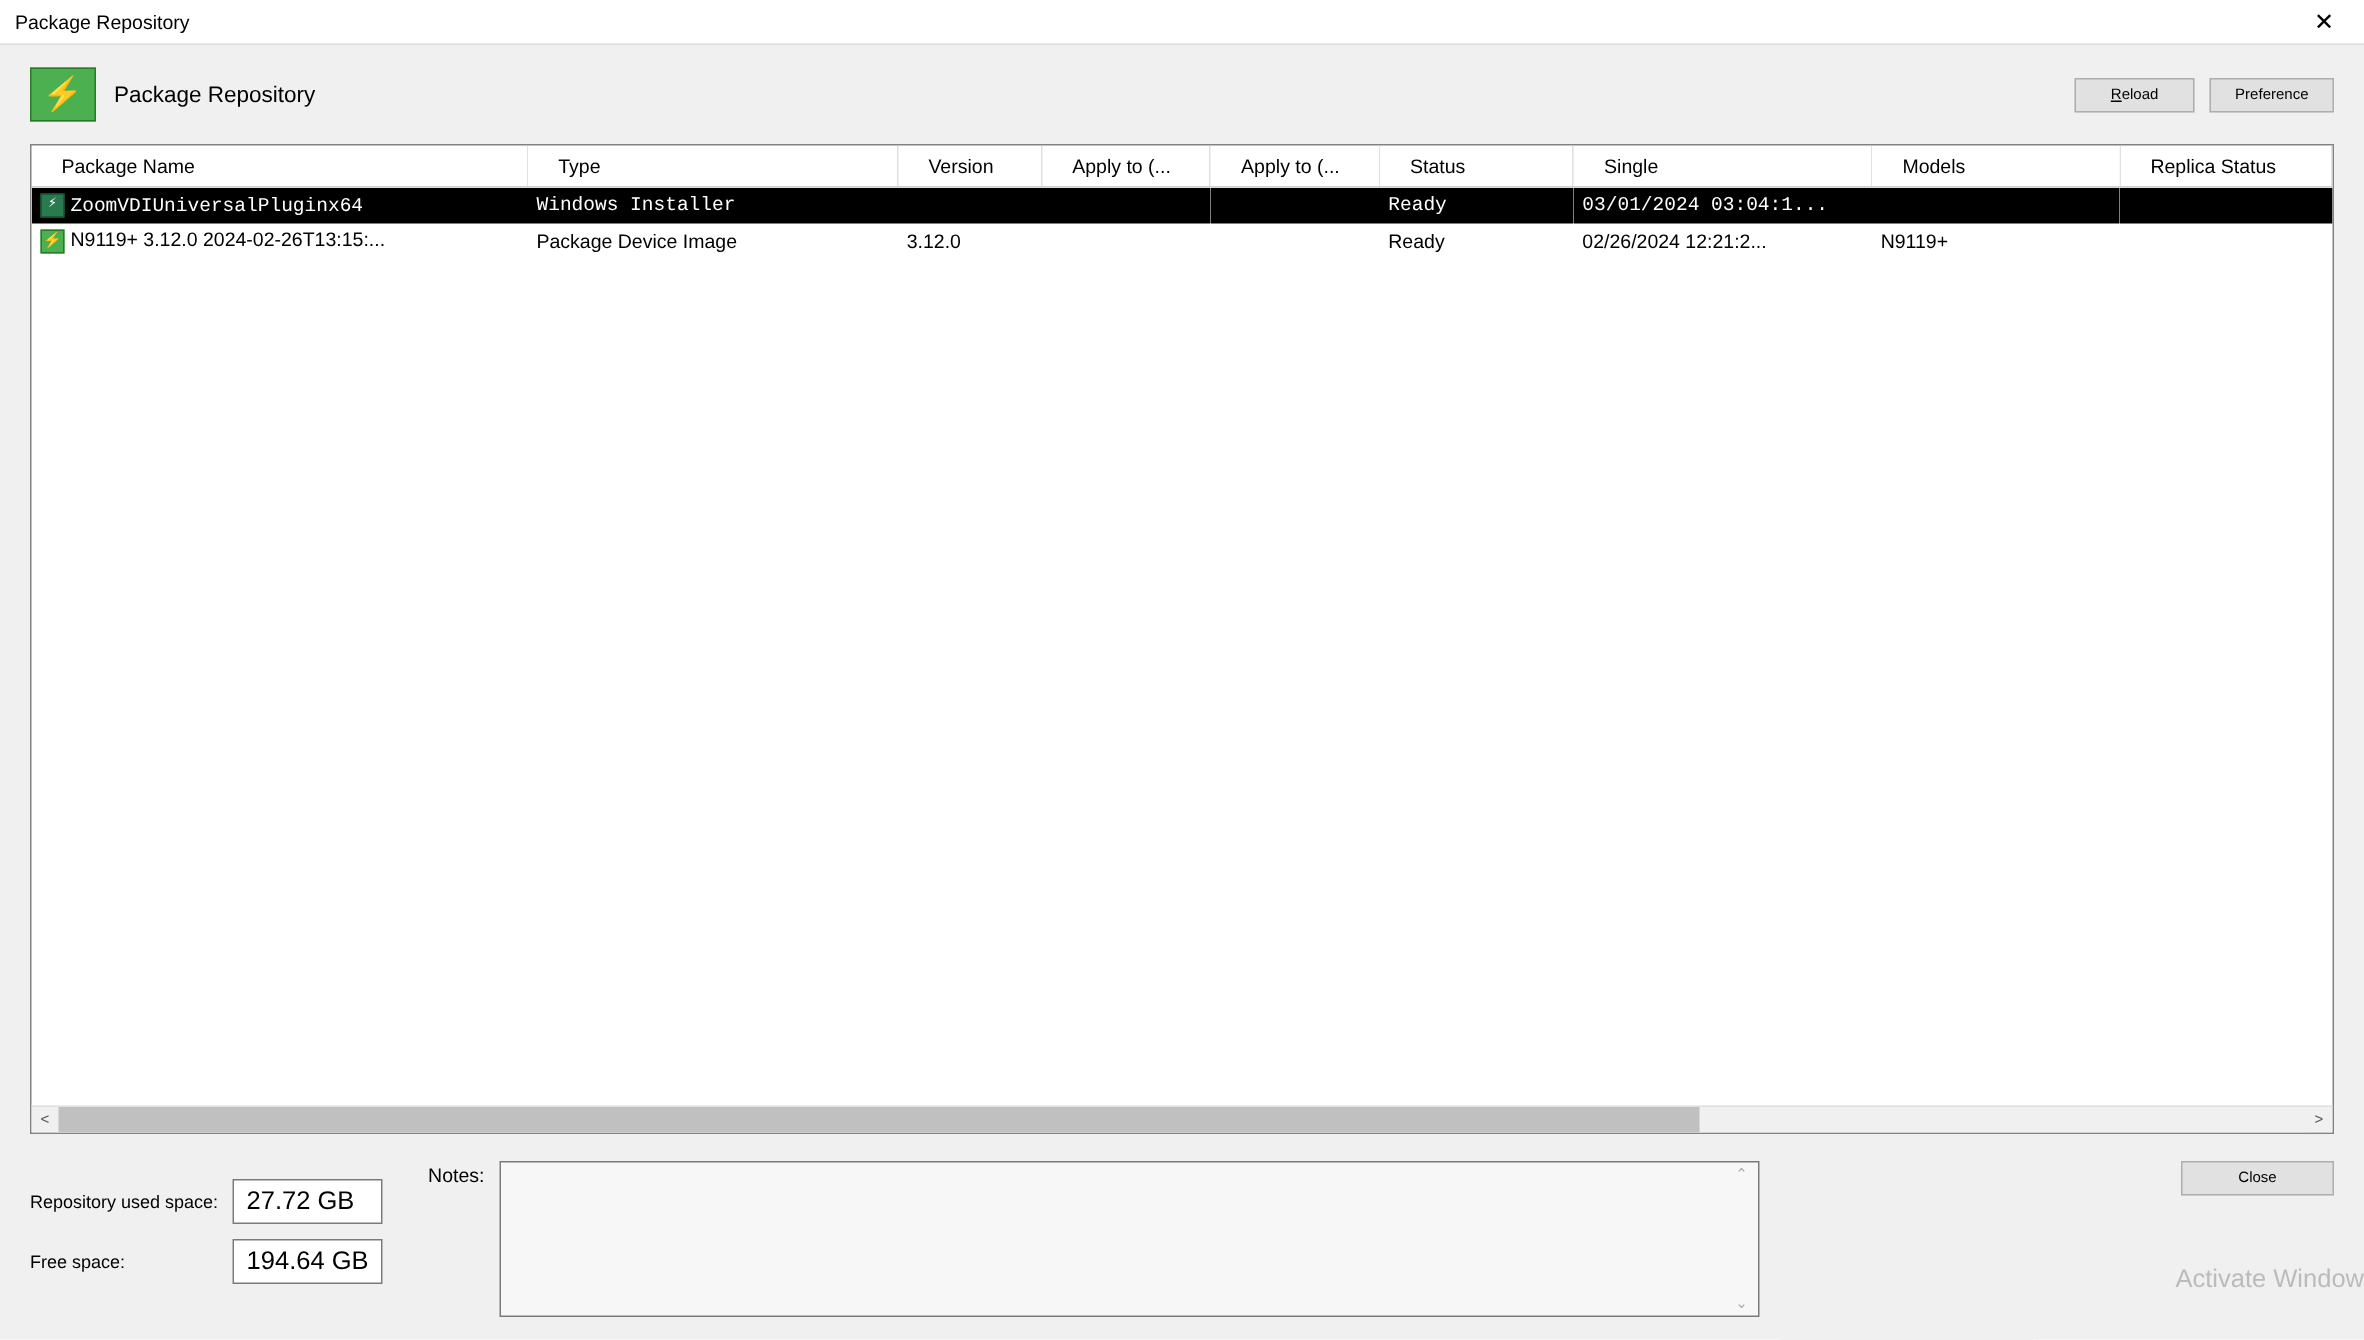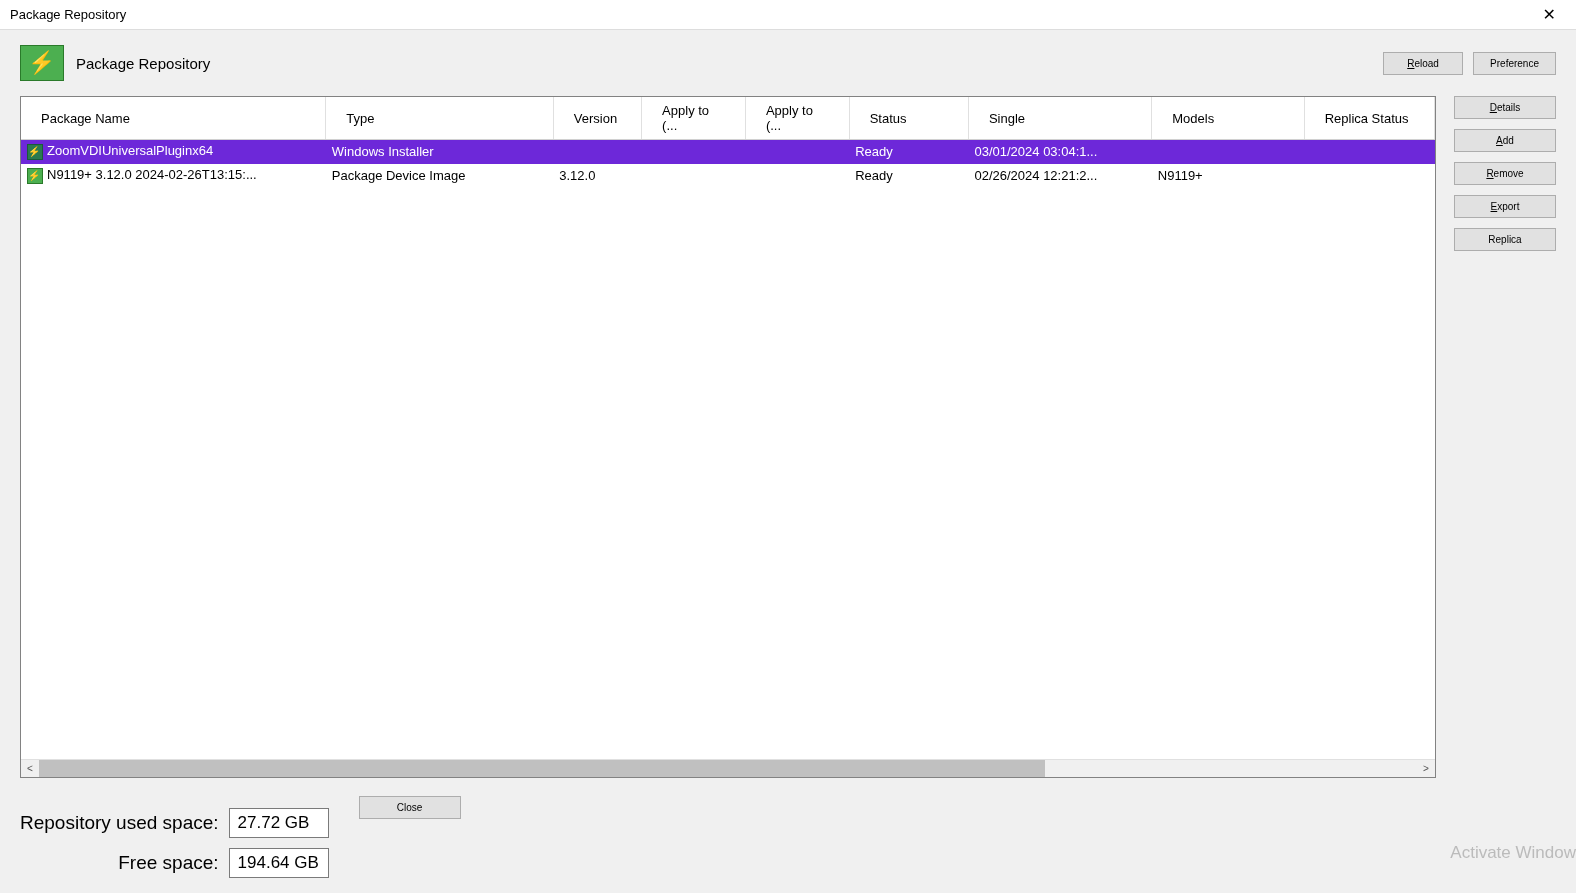--- a/index.html
+++ b/index.html
@@ -111,22 +111,23 @@
     td {
       padding: 3px 4px 3px 6px;
       white-space: nowrap;
       overflow: hidden;
       text-overflow: ellipsis;
     }
     tbody tr {
       height: 24px;
     }
     tbody tr.selected td {
-      background: #6d28d9;
+      background: #000000;
       color: #fff;
+      font-family: Liberation Mono, monospace;
     }
     .row-icon {
       display: inline-block;
       width: 16px;
       height: 16px;
       vertical-align: middle;
       margin-right: 4px;
       background: #4CAF50;
       border: 1px solid #2a7a2a;
       text-align: center;
@@ -186,22 +187,21 @@
       align-items: flex-start;
     }
     .space-info {
       display: grid;
       grid-template-columns: auto auto;
       gap: 10px 10px;
       align-items: center;
       padding-top: 12px;
     }
     .space-label {
-      text-align: right;
-      font-size: 19px;
+      font-size: 12px;
     }
     .space-value {
       border: 1px solid #7a7a7a;
       background: #fff;
       padding: 4px 8px;
       min-width: 100px;
       font-size: 17px;
     }
     .notes-area {
       display: flex;
@@ -330,36 +330,38 @@
       </div>
       <div class="hscroll">
         <div class="hscroll-arrow">&lt;</div>
         <div class="hscroll-track">
           <div class="hscroll-thumb"></div>
         </div>
         <div class="hscroll-arrow">&gt;</div>
       </div>
     </div>
 
-    <div class="side-buttons">
-      <button class="btn underline-first">Details</button>
-      <button class="btn underline-first">Add</button>
-      <button class="btn underline-first">Remove</button>
-      <button class="btn underline-first">Export</button>
-      <button class="btn">Replica</button>
-    </div>
   </div>
 
   <div class="bottom-area">
     <div class="space-info">
       <div class="space-label">Repository used space:</div>
       <div class="space-value">27.72 GB</div>
       <div class="space-label">Free space:</div>
       <div class="space-value">194.64 GB</div>
     </div>
+    <div class="notes-area">
+      <div class="notes-label">Notes:</div>
+      <div class="notes-box">
+        <div class="notes-scroll">
+          <div class="notes-scroll-arrow">⌃</div>
+          <div class="notes-scroll-arrow">⌄</div>
+        </div>
+      </div>
+    </div>
     <div class="close-area">
       <button class="btn" style="min-width:102px">Close</button>
     </div>
   </div>
 
 </div>
 
 <div class="watermark">Activate Window</div>
 
 </body></html>

